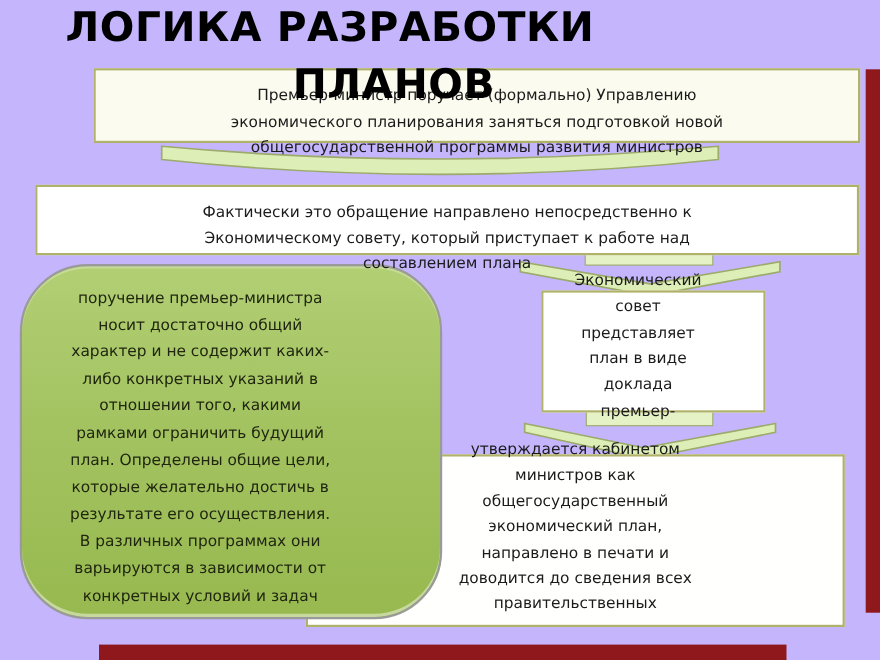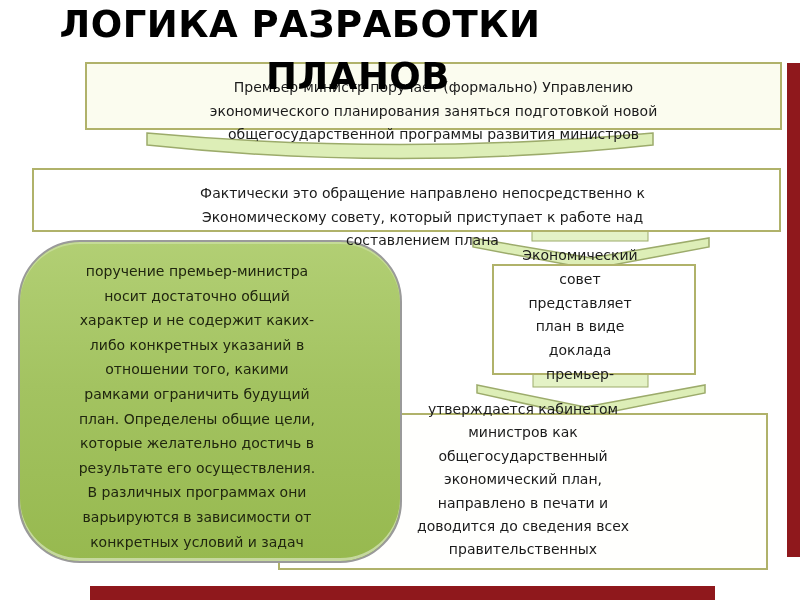--- a/index.html
+++ b/index.html
@@ -1,17 +1,17 @@
 <!DOCTYPE html>
 <html><head>
 <meta charset="utf-8">
 <style>
   html,body{margin:0;padding:0;background:#e8e8e8;}
   .slide{
-    position:relative;width:800px;height:600px;background:#ffffff;overflow:hidden;
+    position:relative;width:800px;height:600px;background:#c4b5fd;overflow:hidden;
     font-family:"DejaVu Sans","Liberation Sans",sans-serif;color:#1b1b1b;
   }
   .title-line{
     position:absolute;text-align:center;font-weight:bold;color:#000;
     font-size:37px;line-height:42px;letter-spacing:0.5px;z-index:6;
   }
   .pbox{
     position:absolute;background:#ffffff;border:2px solid #b0b26a;box-sizing:border-box;z-index:2;
   }
   .ptext{
@@ -44,28 +44,28 @@
   </svg>
 
   <div class="pbox" style="left:85px;top:62px;width:697px;height:68px;background:#fbfcef;"></div>
   <div class="ptext" style="left:85px;top:64px;width:697px;line-height:23.5px;">
       <div>Премьер-министр поручает (формально) Управлению</div>
       <div>экономического планирования заняться подготовкой новой</div>
       <div>общегосударственной программы развития министров</div>
     </div>
 
   <div class="pbox" style="left:32px;top:168px;width:749px;height:64px;background:#ffffff;"></div>
-  <div class="ptext" style="left:32px;top:170px;width:749px;line-height:23.5px;padding-left:16px;">
+  <div class="ptext" style="left:32px;top:170px;width:749px;line-height:23.5px;">
       <div>Фактически это обращение направлено непосредственно к</div>
       <div>Экономическому совету, который приступает к работе над</div>
       <div>составлением плана</div>
     </div>
 
   <div class="note"></div>
-  <div class="ptext" style="left:18px;top:247px;width:328px;line-height:24.6px;color:#20260f;padding-left:15px;">
+  <div class="ptext" style="left:18px;top:247px;width:328px;line-height:24.6px;color:#20260f;">
       <div>поручение премьер-министра</div>
       <div>носит достаточно общий</div>
       <div>характер и не содержит каких-</div>
       <div>либо конкретных указаний в</div>
       <div>отношении того, какими</div>
       <div>рамками ограничить будущий</div>
       <div>план. Определены общие цели,</div>
       <div>которые желательно достичь в</div>
       <div>результате его осуществления.</div>
       <div>В различных программах они</div>

